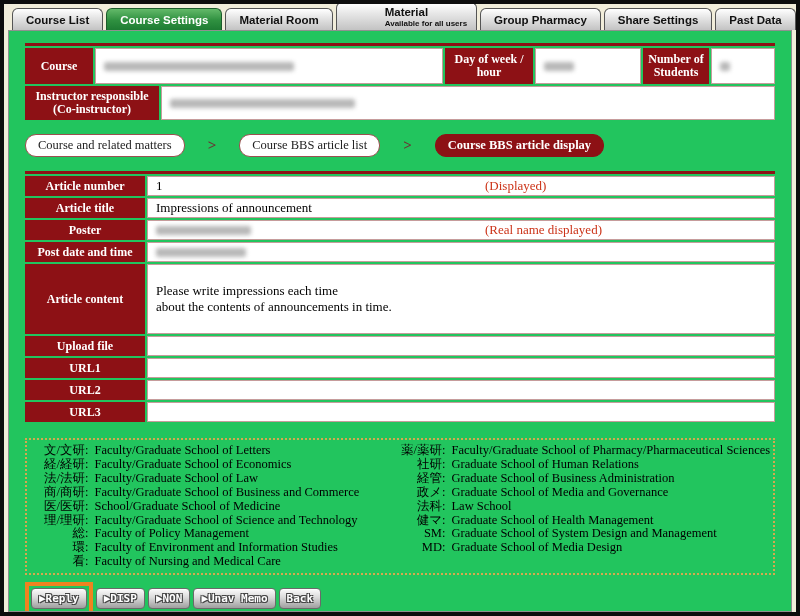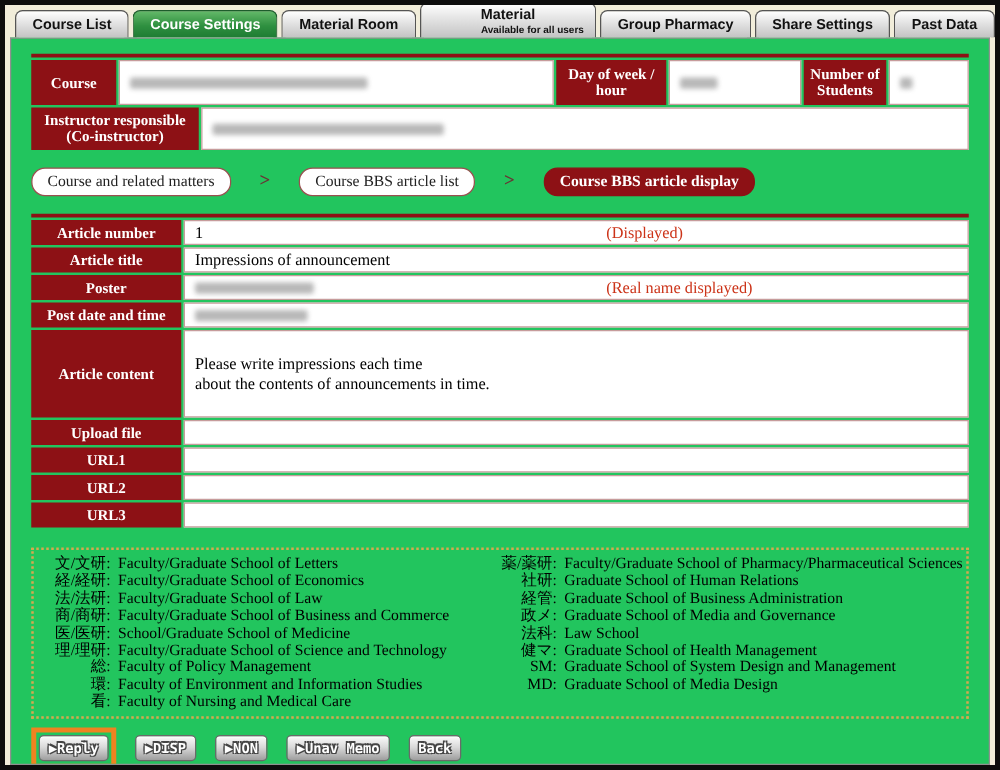--- a/index.html
+++ b/index.html
@@ -62,21 +62,21 @@
 
   
   .legend { margin-top:16px; border:2px dotted #d6a94e; padding:4px 8px; display:flex; font-size:12.5px; line-height:13.9px; color:#000;text-align:right; }
   .lcol { width:50%; }
   .litem { display:flex; white-space:nowrap; }
   .labbr { width:50px; flex:none; }
   .lcol-right .labbr { width:42px; }
   .lsep { margin-right:6px; flex:none; }
 
   
-  .btnbar { display:flex; align-items:center; gap:15px; margin-top:7px; }
+  .btnbar { display:flex; align-items:center; gap:3px; margin-top:7px; }
   .hl { border:4px solid #ef8320; padding:2px; display:inline-block; line-height:0; }
   .btn {
     background:linear-gradient(#fbfbfb,#dadada 45%,#9e9e9e);
     border:1px solid #6a6a6a; border-radius:4px; color:#fff;
     font-family:"DejaVu Sans Mono", monospace; font-size:11px; font-weight:bold;
     padding:3px 7px; cursor:pointer; white-space:nowrap;
     text-shadow:-1px -1px 0 #444, 1px -1px 0 #444, -1px 1px 0 #444, 1px 1px 0 #444;
     box-shadow:inset 0 1px 0 rgba(255,255,255,.85);
   }
 </style>

